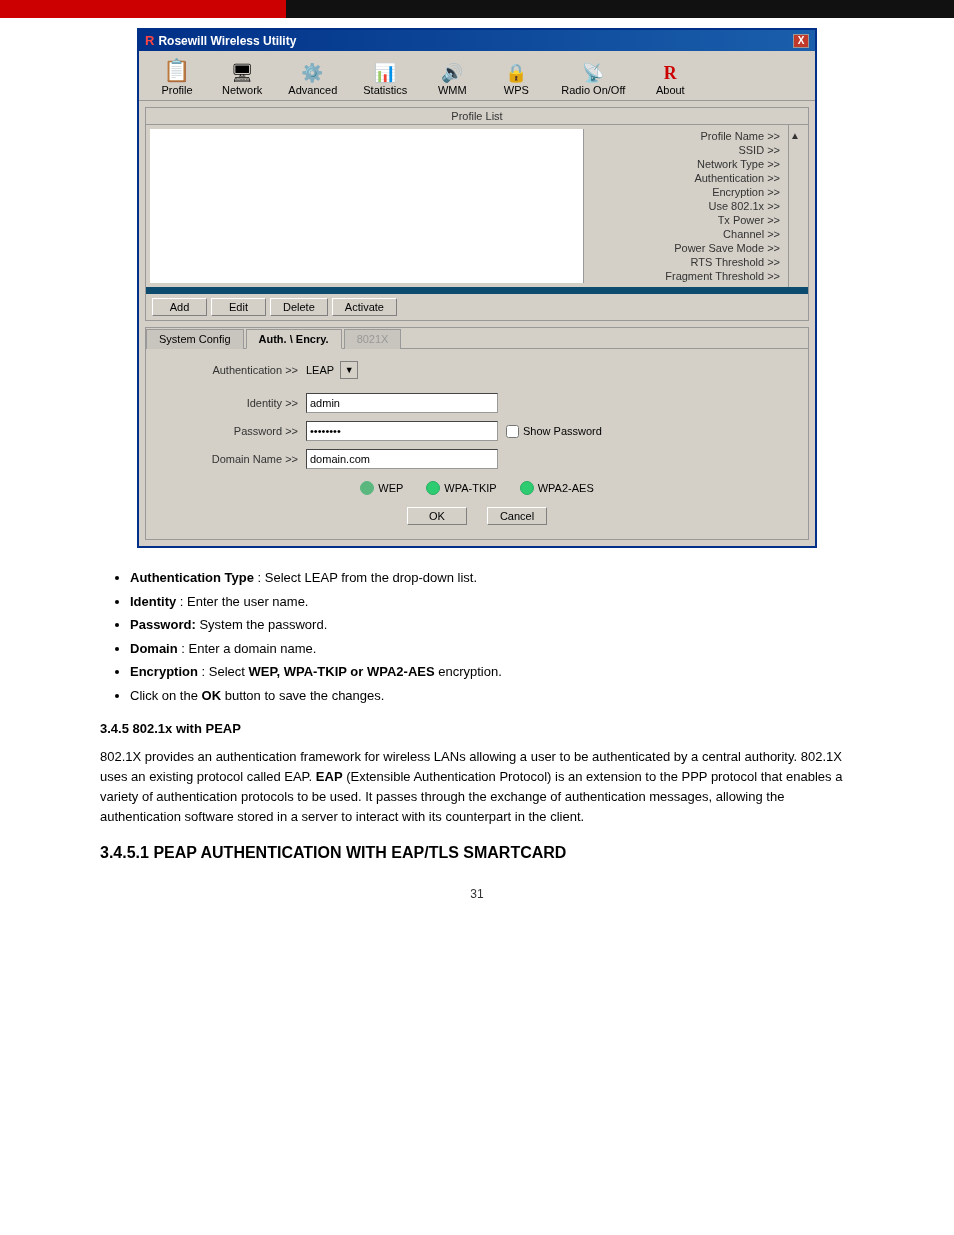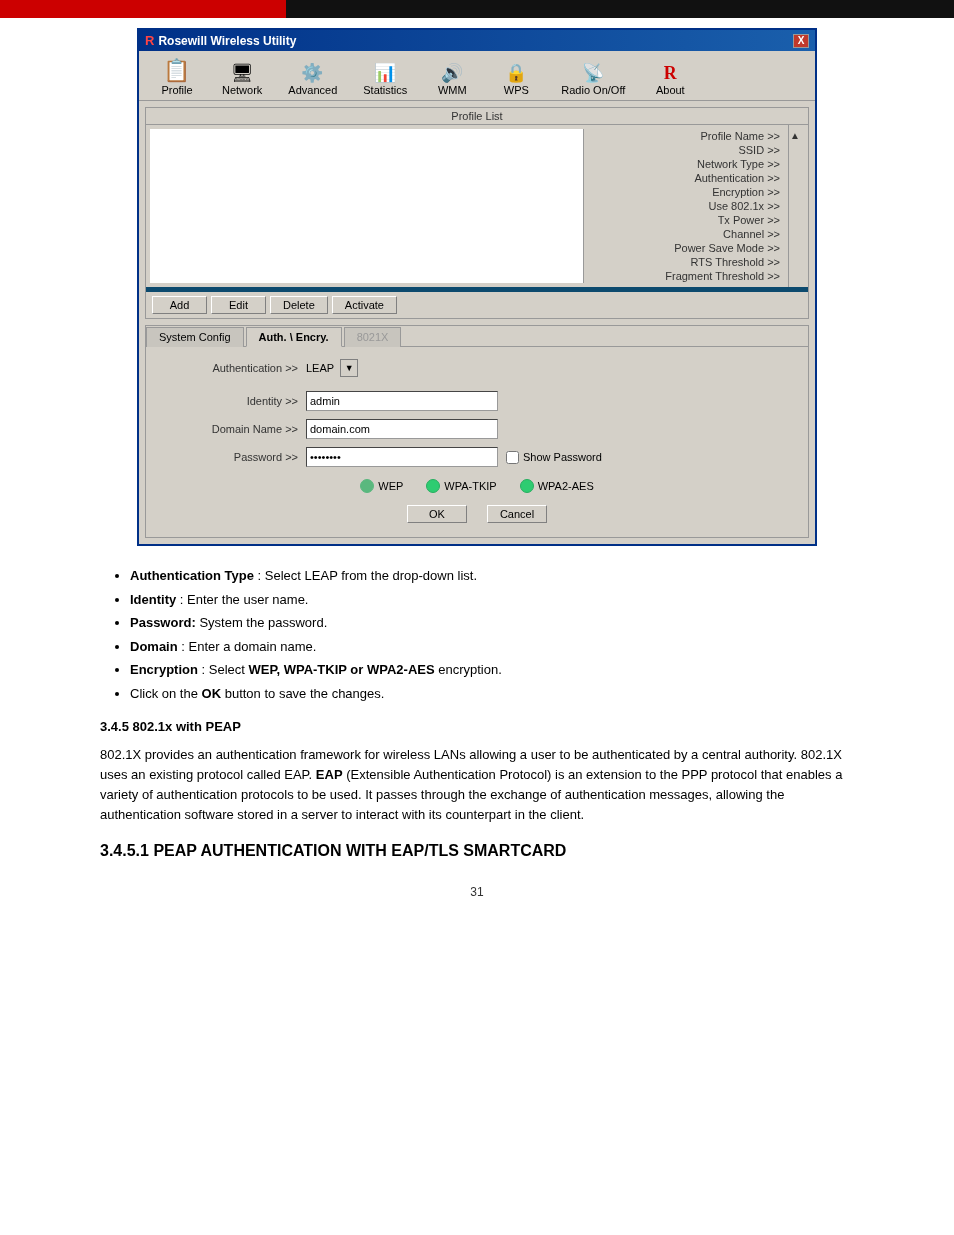--- a/index.html
+++ b/index.html
@@ -130,21 +130,21 @@
     .profile-info-row {
       text-align: right;
       padding: 1px 0;
       color: #333;
     }
 
     .profile-buttons {
       display: flex;
       gap: 4px;
       padding: 4px 6px;
-      border-top: 5px solid #0c4a6e;
+      border-top: 7px solid #0c4a6e;
     }
 
     .win-btn {
       background: #d4d0c8;
       border: 1px solid #808080;
       border-top-color: #fff;
       border-left-color: #fff;
       padding: 2px 12px;
       font-size: 11px;
       cursor: pointer;
@@ -450,31 +450,31 @@
           <span style="font-size:11px; margin-right:4px;">LEAP</span>
           <div class="dropdown-arrow">▼</div>
         </div>
 
         <div class="form-row">
           <span class="form-label">Identity &gt;&gt;</span>
           <input class="form-input" type="text" value="admin" style="">
         </div>
 
         <div class="form-row">
-          <span class="form-label">Domain Name &gt;&gt;</span>
-          <input class="form-input" type="text" value="domain.com" style="">
-        </div>
-
-        <div class="form-row">
           <span class="form-label">Password &gt;&gt;</span>
           <input class="form-input" type="password" value="password" style="">
           <div class="checkbox-item">
             <input type="checkbox" style="">
             <span style="font-size:11px;">Show Password</span>
           </div>
+        </div>
+
+        <div class="form-row">
+          <span class="form-label">Domain Name &gt;&gt;</span>
+          <input class="form-input" type="text" value="domain.com" style="">
         </div>
 
         <div class="radio-row">
           <div class="radio-item">
             <span class="radio-dot inactive"></span>
             <span>WEP</span>
           </div>
           <div class="radio-item">
             <span class="radio-dot"></span>
             <span>WPA-TKIP</span>

